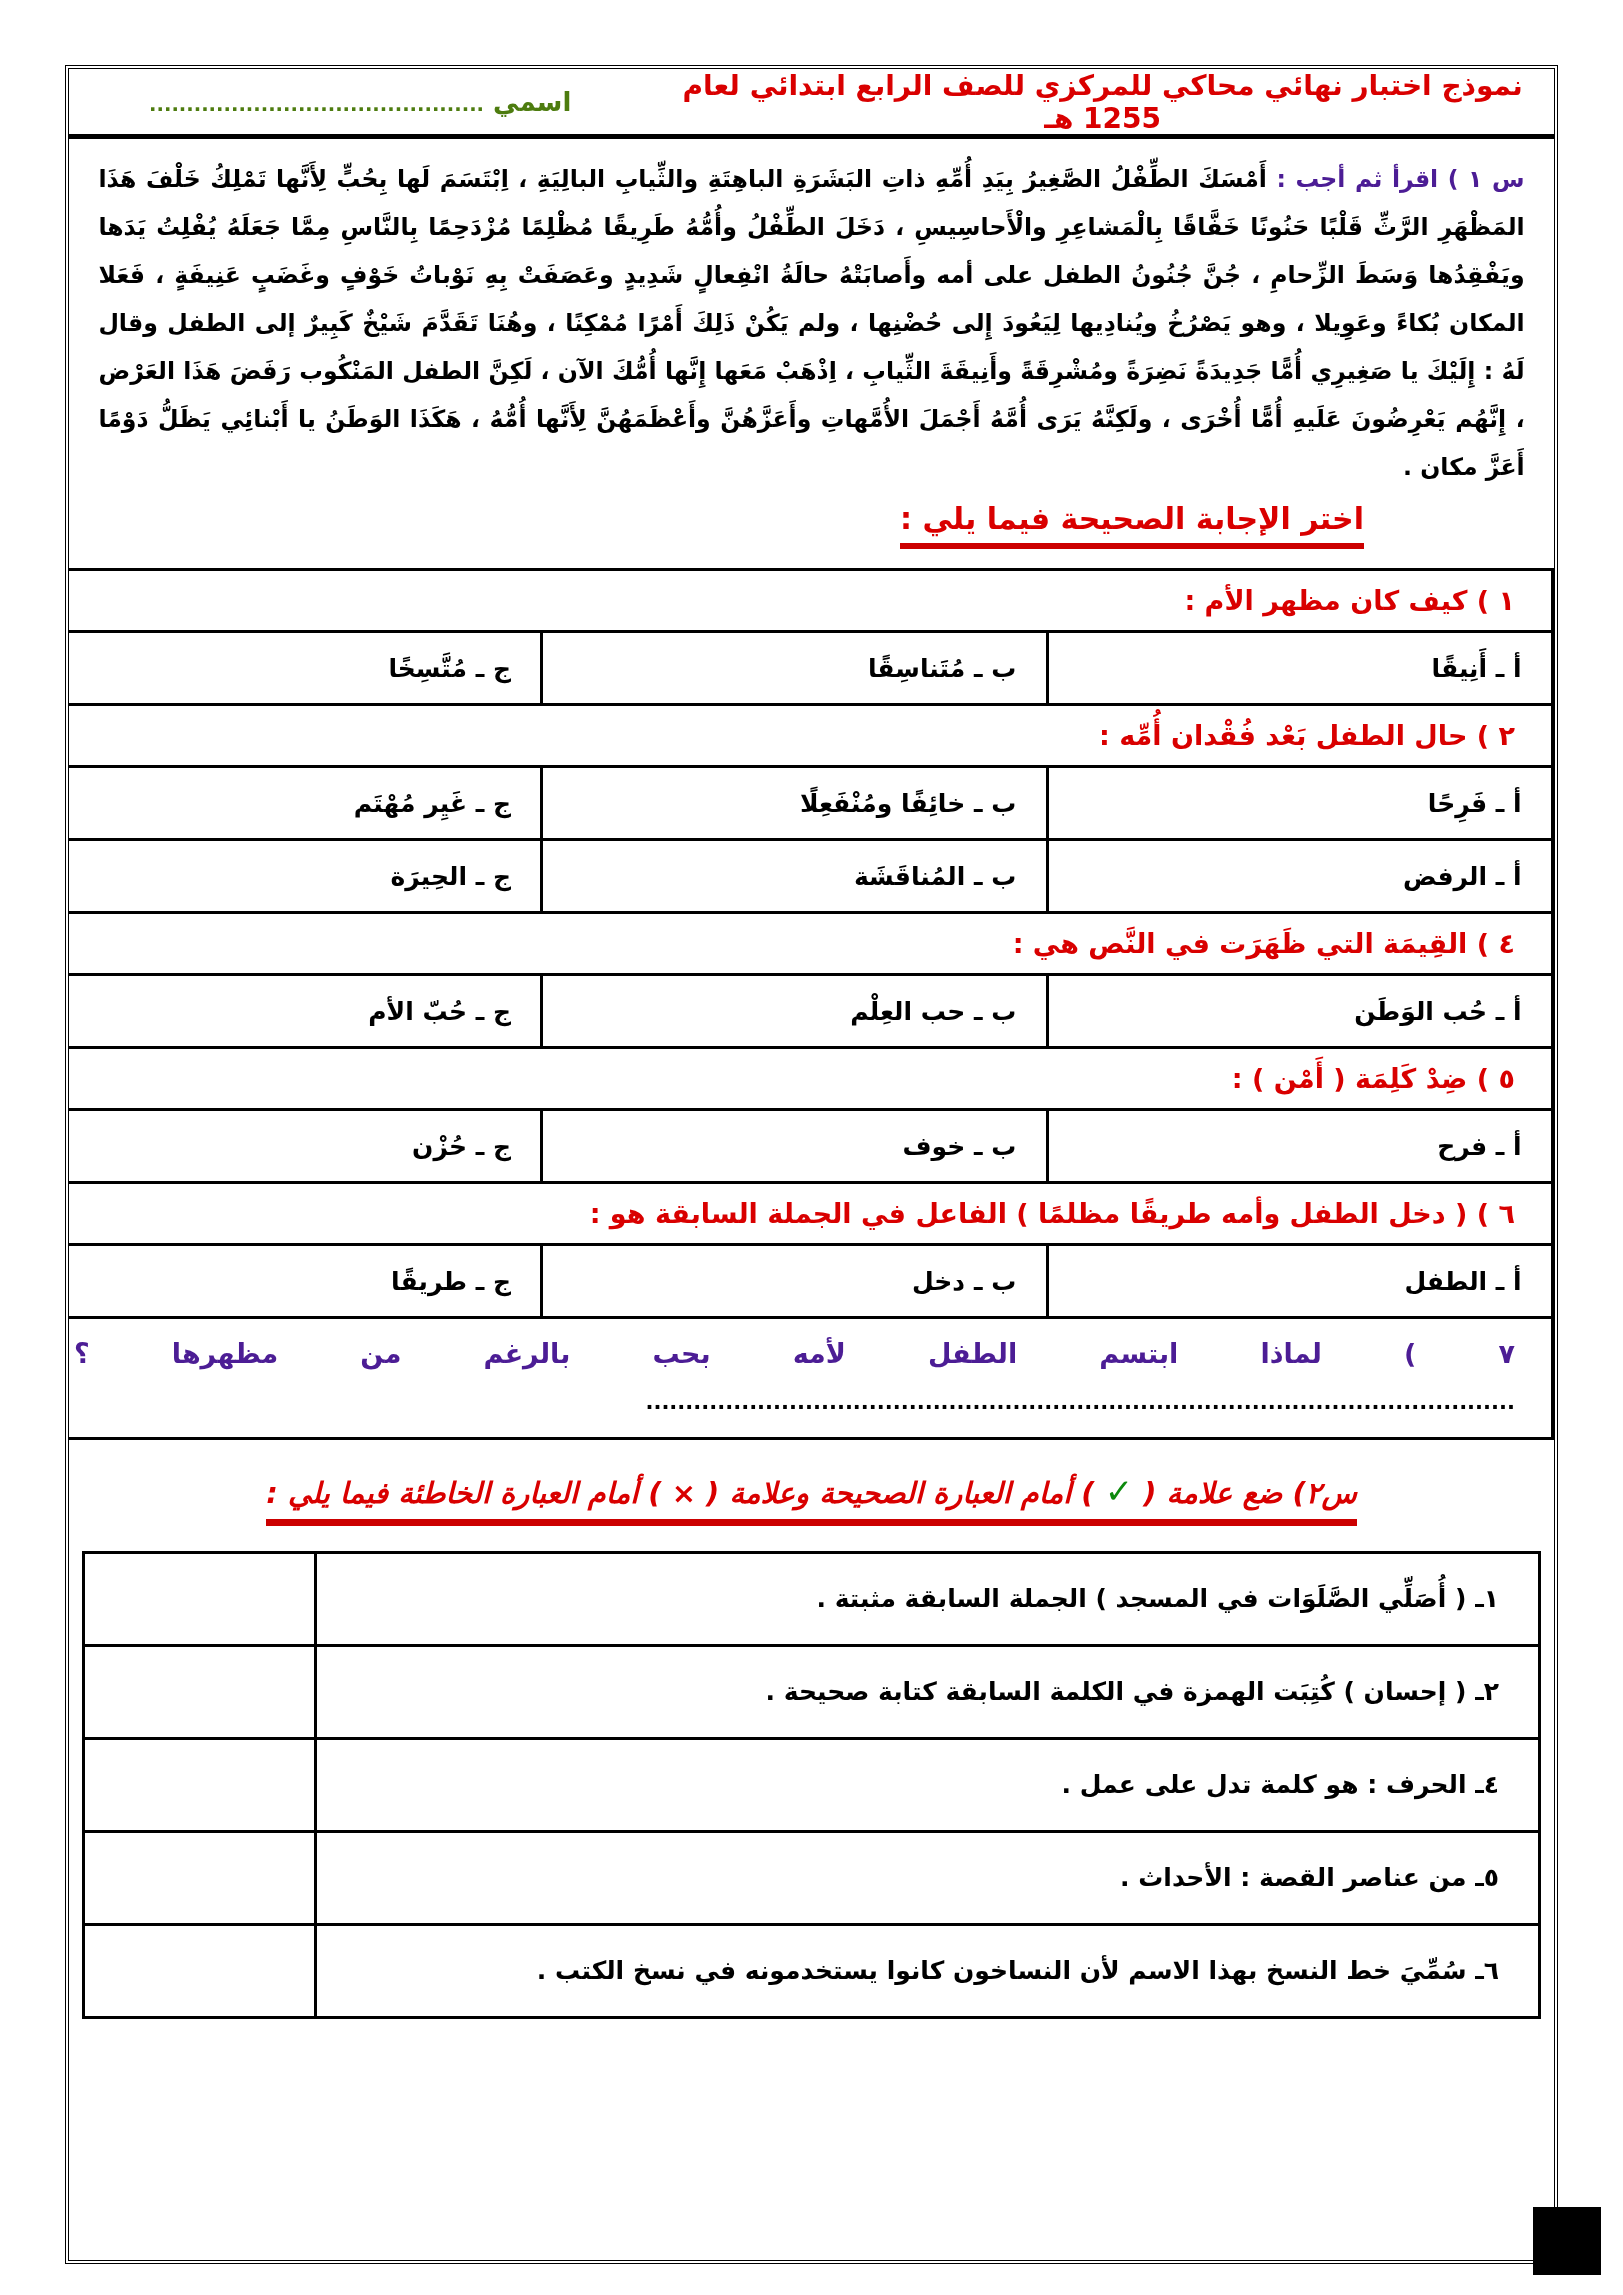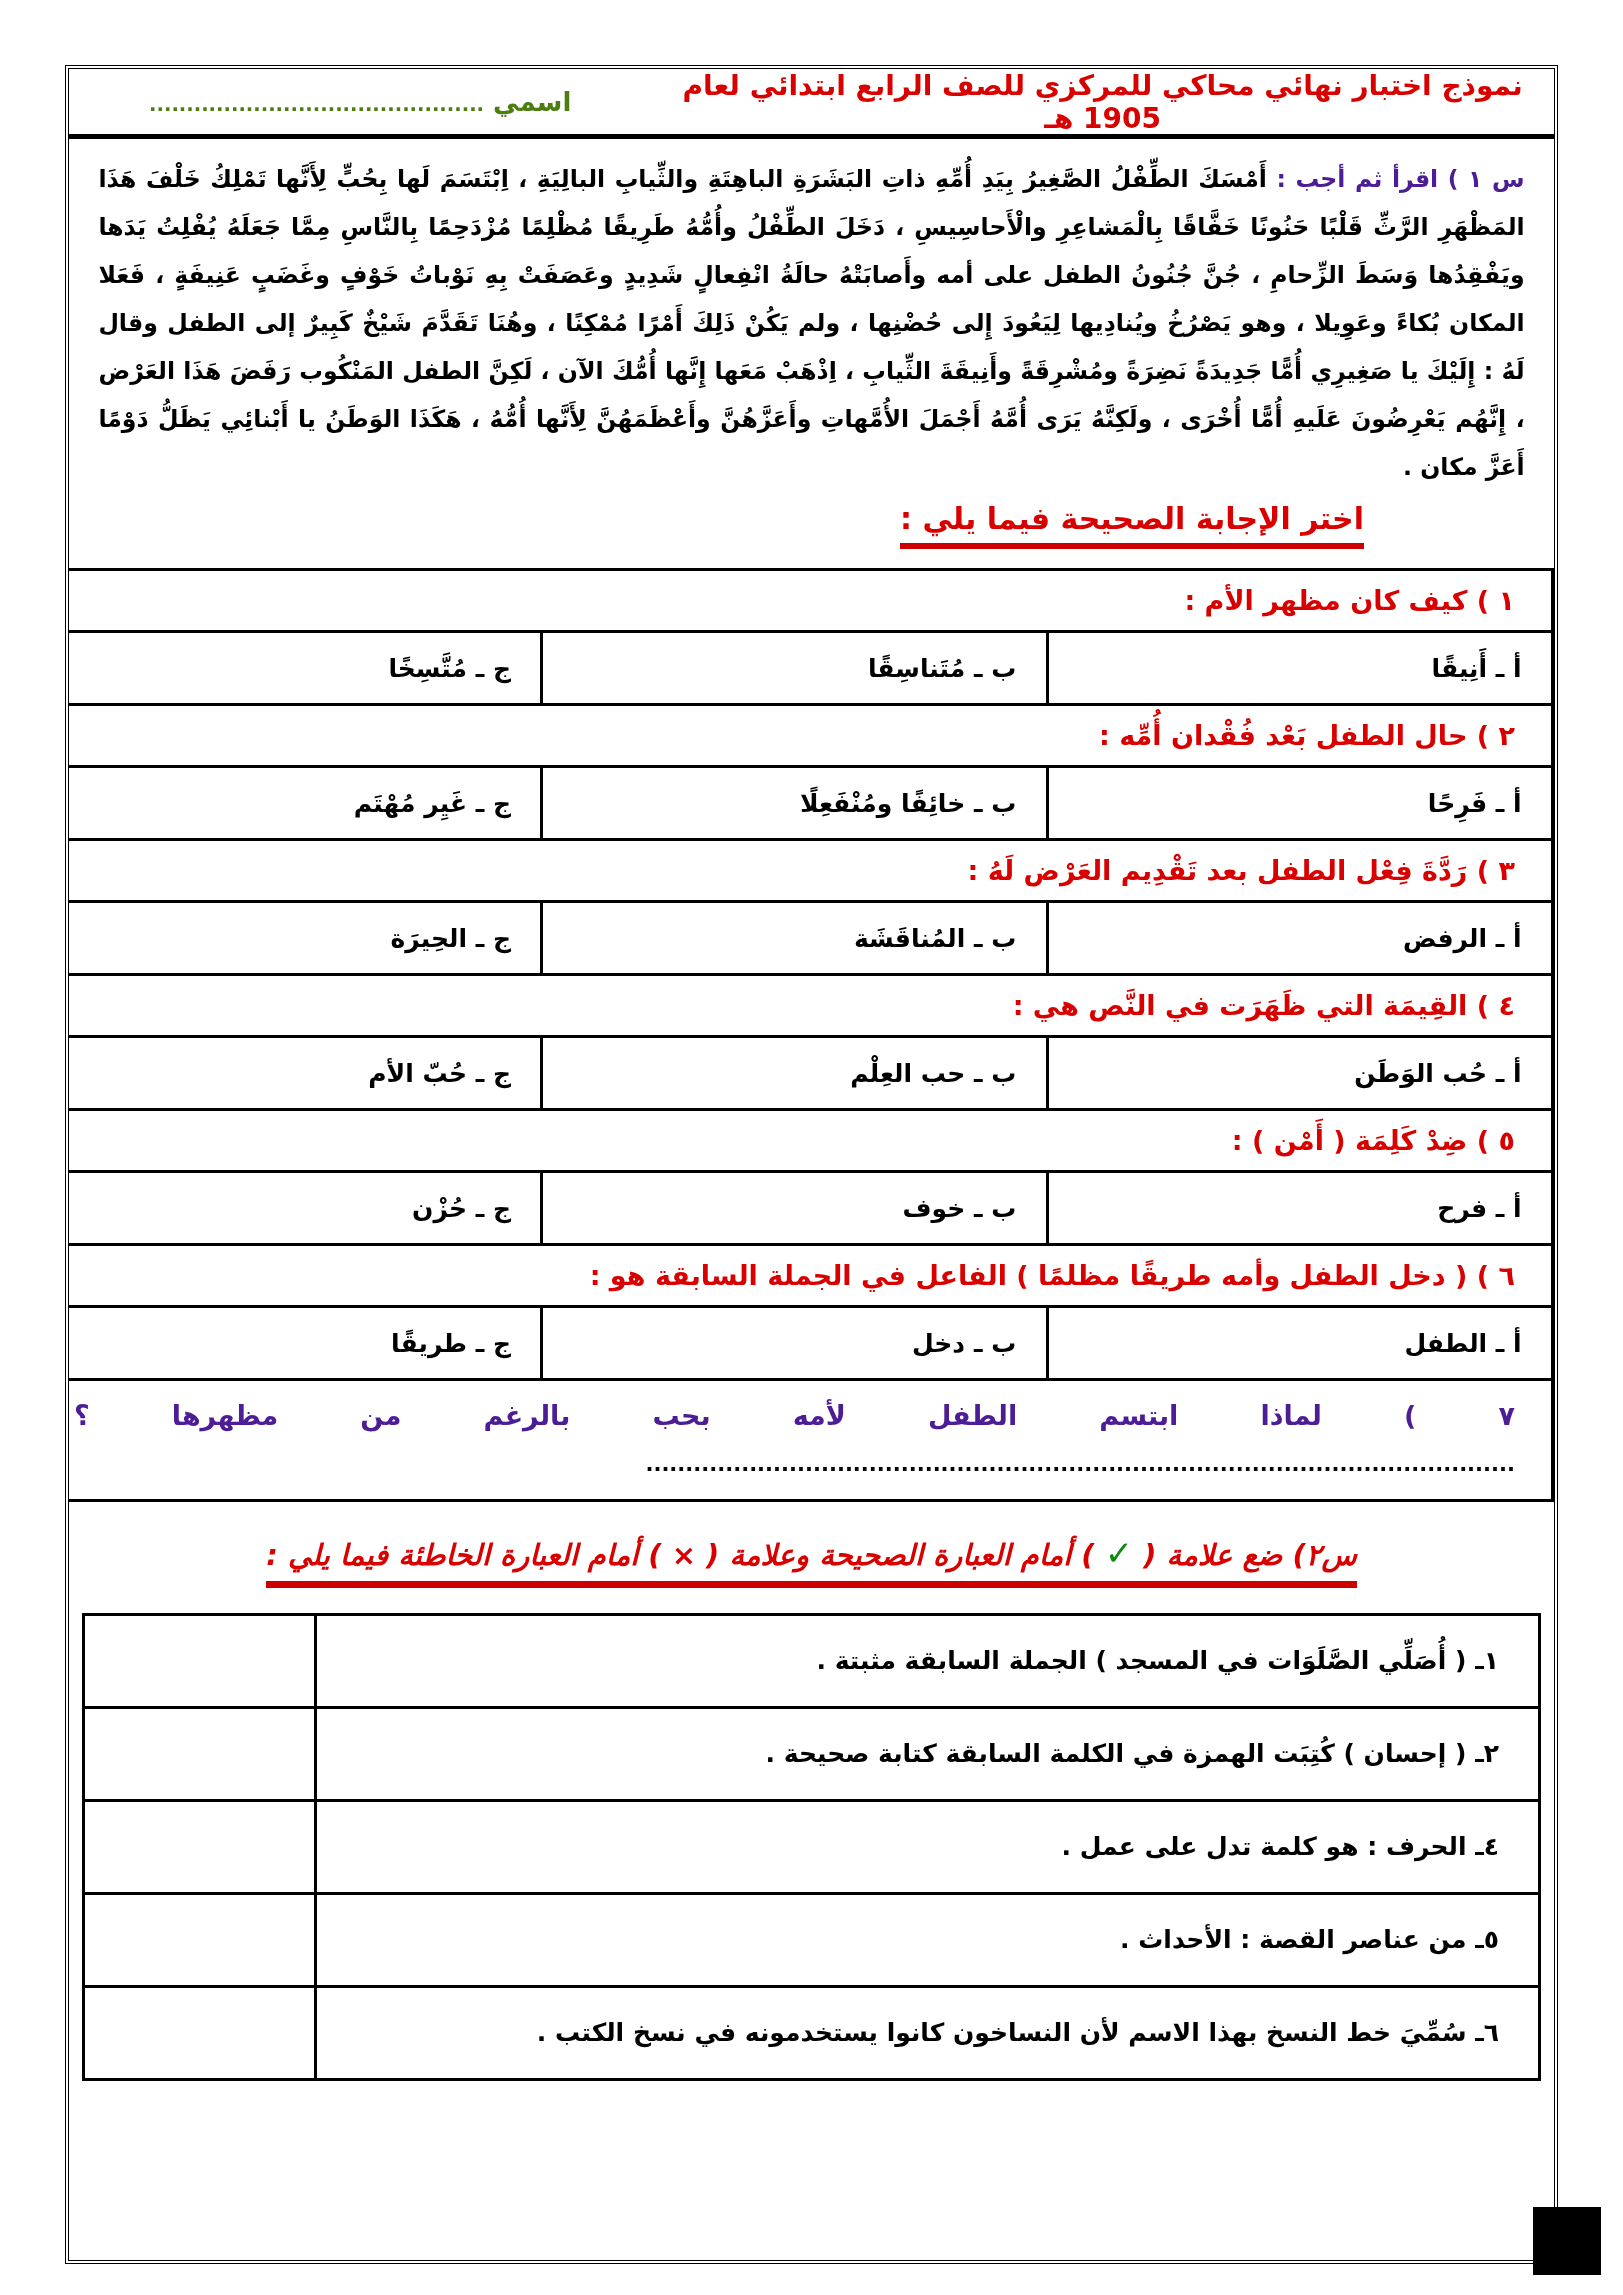--- a/index.html
+++ b/index.html
@@ -49,21 +49,21 @@
   
   .qr{position:absolute;right:22px;bottom:19.6px;width:68px;height:68px;}
   .qr rect{fill:#000;}
 </style>
 </head>
 <body>
 
 <div class="frame">
 
   <div class="header">
-    <div class="title">نموذج اختبار نهائي محاكي للمركزي للصف الرابع ابتدائي لعام 1905 هـ</div>
+    <div class="title">نموذج اختبار نهائي محاكي للمركزي للصف الرابع ابتدائي لعام 1255 هـ</div>
     <div class="name">
       <span>اسمي</span>
       <span class="dots">.............................................</span>
     </div>
   </div>
 
   <div class="passage">
     <span class="red">س ١ ) اقرأ ثم أجب :</span>
     <span>أَمْسَكَ الطِّفْلُ الصَّغِيرُ بِيَدِ أُمِّهِ ذاتِ البَشَرَةِ الباهِتَةِ والثِّيابِ البالِيَةِ ، اِبْتَسَمَ لَها بِحُبٍّ لِأَنَّها تَمْلِكُ خَلْفَ هَذَا المَظْهَرِ الرَّثِّ قَلْبًا حَنُونًا خَفَّاقًا بِالْمَشاعِرِ والْأَحاسِيسِ ، دَخَلَ الطِّفْلُ وأُمُّهُ طَرِيقًا مُظْلِمًا مُزْدَحِمًا بِالنَّاسِ مِمَّا جَعَلَهُ يُفْلِتُ يَدَها ويَفْقِدُها وَسَطَ الزِّحامِ ، جُنَّ جُنُونُ الطفل على أمه وأَصابَتْهُ حالَةُ انْفِعالٍ شَدِيدٍ وعَصَفَتْ بِهِ نَوْباتُ خَوْفٍ وغَضَبٍ عَنِيفَةٍ ، فَعَلا المكان بُكاءً وعَوِيلا ، وهو يَصْرُخُ ويُنادِيها لِيَعُودَ إِلى حُضْنِها ، ولم يَكُنْ ذَلِكَ أَمْرًا مُمْكِنًا ، وهُنَا تَقَدَّمَ شَيْخٌ كَبِيرٌ إلى الطفل وقال لَهُ : إِلَيْكَ يا صَغِيرِي أُمًّا جَدِيدَةً نَضِرَةً ومُشْرِقَةً وأَنِيقَةَ الثِّيابِ ، اِذْهَبْ مَعَها إِنَّها أُمُّكَ الآن ، لَكِنَّ الطفل المَنْكُوب رَفَضَ هَذَا العَرْض ، إِنَّهُم يَعْرِضُونَ عَلَيهِ أُمًّا أُخْرَى ، ولَكِنَّهُ يَرَى أُمَّهُ أَجْمَلَ الأُمَّهاتِ وأَعَزَّهُنَّ وأَعْظَمَهُنَّ لِأَنَّها أُمُّهُ ، هَكَذَا الوَطَنُ يا أَبْنائِي يَظَلُّ دَوْمًا أَعَزَّ مكان .</span>
   </div>
@@ -82,23 +82,20 @@
         <td class="ocell">ب ـ مُتَناسِقًا</td>
         <td class="ocell">ج ـ مُتَّسِخًا</td>
       </tr>
       <tr>
         <td class="qcell" colspan="3">٢ ) حال الطفل بَعْد فُقْدان أُمِّه :</td>
       </tr>
       <tr>
         <td class="ocell">أ ـ فَرِحًا</td>
         <td class="ocell">ب ـ خائِفًا ومُنْفَعِلًا</td>
         <td class="ocell">ج ـ غَيِر مُهْتَم</td>
-      </tr>
-      <tr>
-        <td class="qcell" colspan="3">٣ ) رَدَّةَ فِعْل الطفل بعد تَقْدِيم العَرْض لَهُ :</td>
       </tr>
       <tr>
         <td class="ocell">أ ـ الرفض</td>
         <td class="ocell">ب ـ المُناقَشَة</td>
         <td class="ocell">ج ـ الحِيرَة</td>
       </tr>
       <tr>
         <td class="qcell" colspan="3">٤ ) القِيمَة التي ظَهَرَت في النَّص هي :</td>
       </tr>
       <tr>

